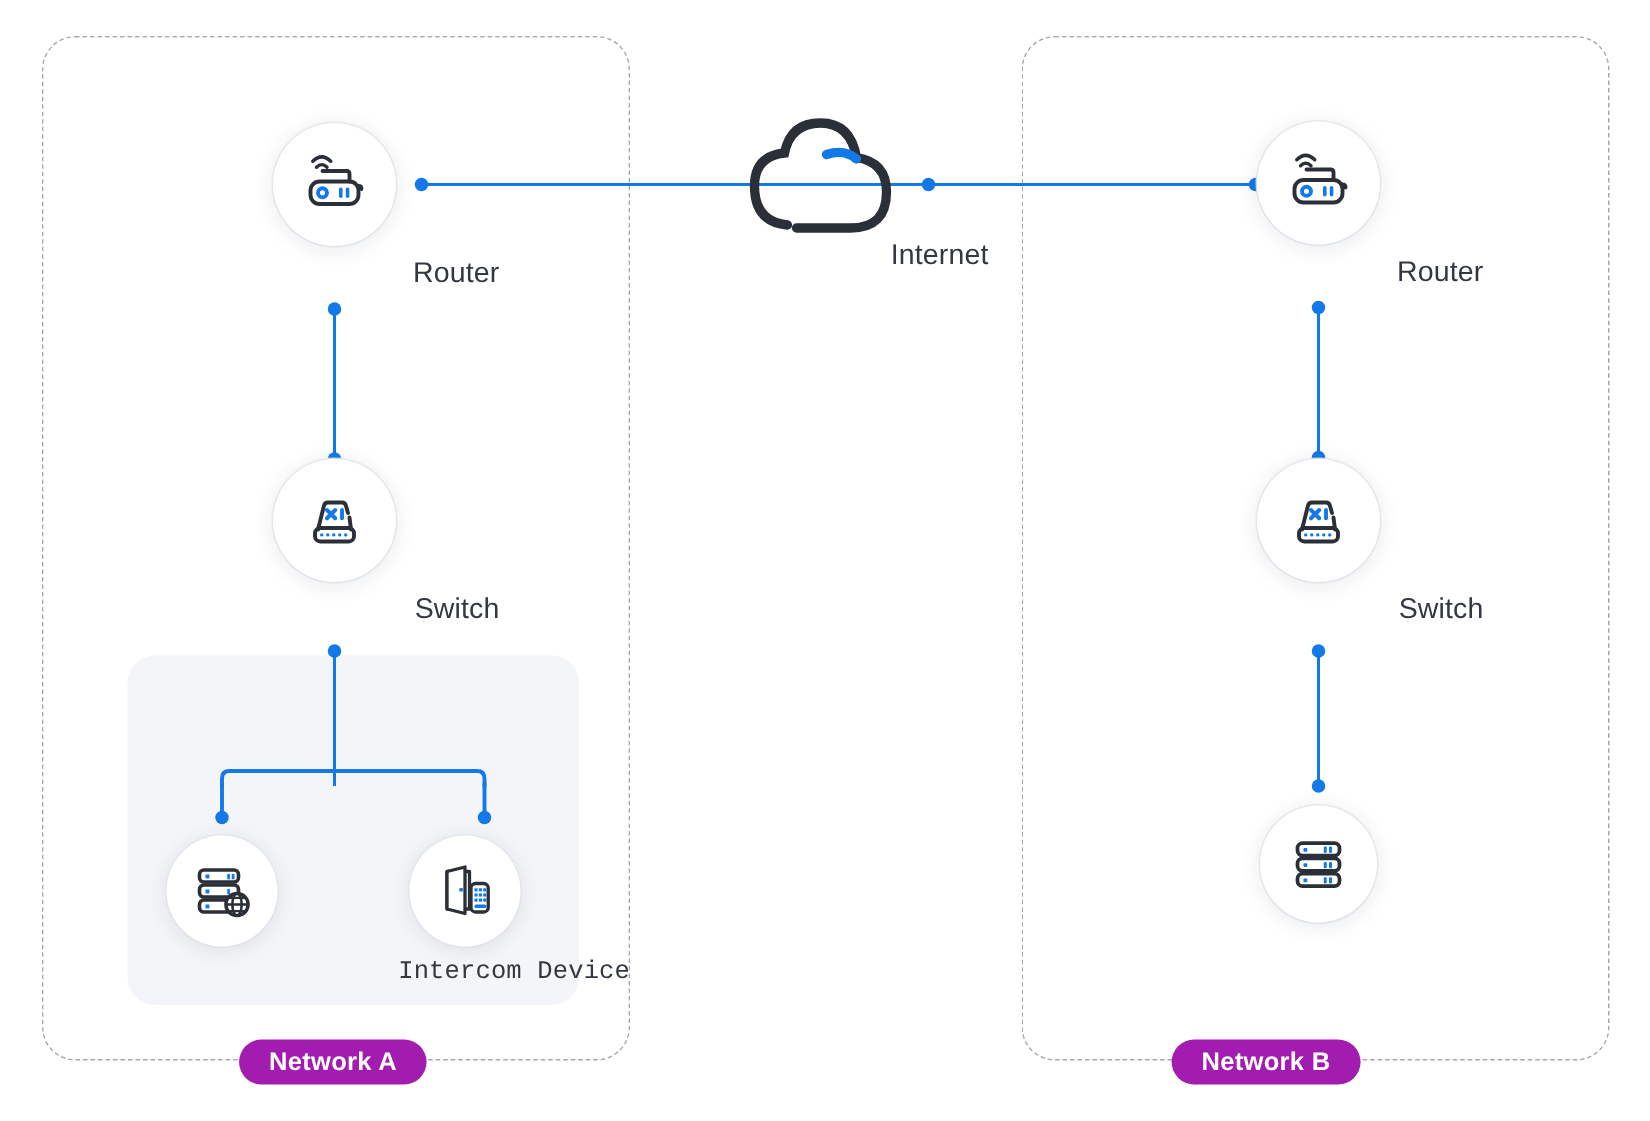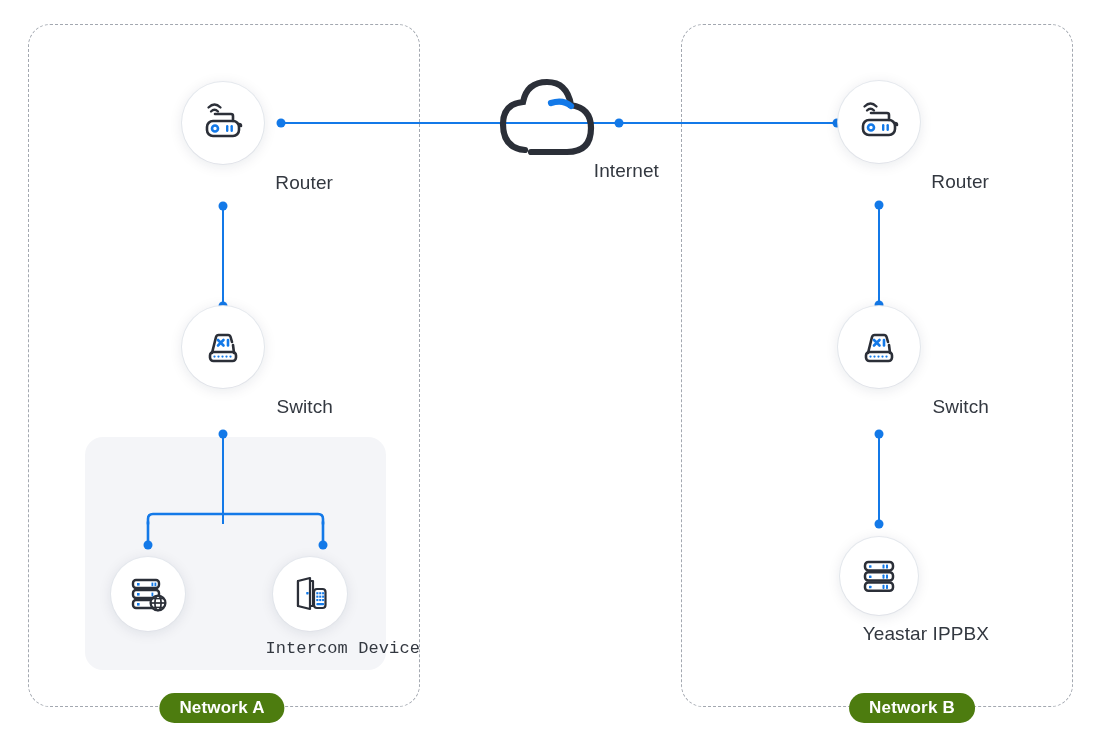--- a/index.html
+++ b/index.html
@@ -33,33 +33,33 @@
   .subgroup {
     position: absolute;
     background: #f4f5f8;
     border-radius: 18px;
   }
   #subgroup-a { left: 85px; top: 437px; width: 301px; height: 233px; }
 
   
   .zone-badge {
     position: absolute;
-    background: #4d7c0f;
+    background: #a21caf;
     color: #ffffff;
     font-size: 17px;
     font-weight: bold;
     letter-spacing: .2px;
     border-radius: 999px;
     padding: 6px 20px 7px 20px;
     white-space: nowrap;
     line-height: 1;
     transform: translateX(-50%);
   }
   #badge-a { left: 222px; top: 693px; }
-  #badge-b { left: 912px; top: 693px; }
+  #badge-b { left: 844px; top: 693px; }
 
   
   .node {
     position: absolute;
     transform: translateX(-50%);
     text-align: right;
     width: 220px;
   }
   .node-circle {
     width: 82px;
@@ -294,19 +294,18 @@
           <rect x="12" y="31.7" width="2.5" height="2.5" rx="0.5"></rect>
           <rect x="25.5" y="10.4" width="2" height="4.2" rx="0.7"></rect>
           <rect x="29" y="10.4" width="2" height="4.2" rx="0.7"></rect>
           <rect x="25.5" y="20.6" width="2" height="4.2" rx="0.7"></rect>
           <rect x="29" y="20.6" width="2" height="4.2" rx="0.7"></rect>
           <rect x="25.5" y="30.8" width="2" height="4.2" rx="0.7"></rect>
           <rect x="29" y="30.8" width="2" height="4.2" rx="0.7"></rect>
         </g>
       </svg>
     </div>
-    <div class="node-caption">Yeastar IPPBX</div>
   </div>
 
   <div class="zone-badge" id="badge-a">Network A</div>
   <div class="zone-badge" id="badge-b">Network B</div>
 
 </div>
 
 </body></html>

